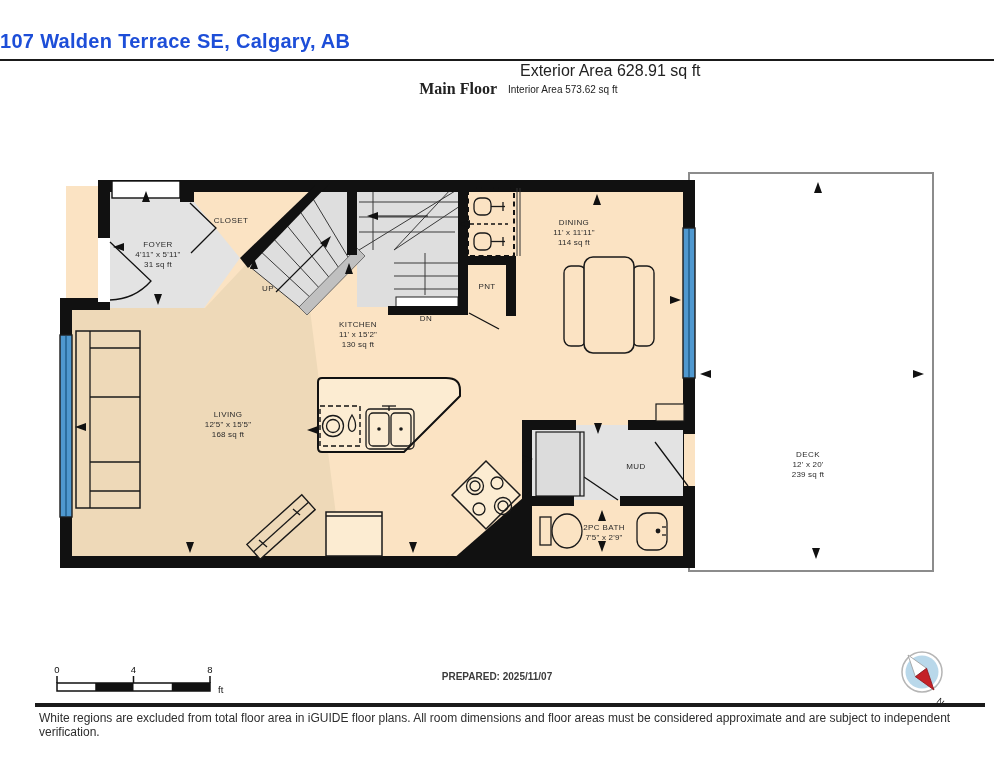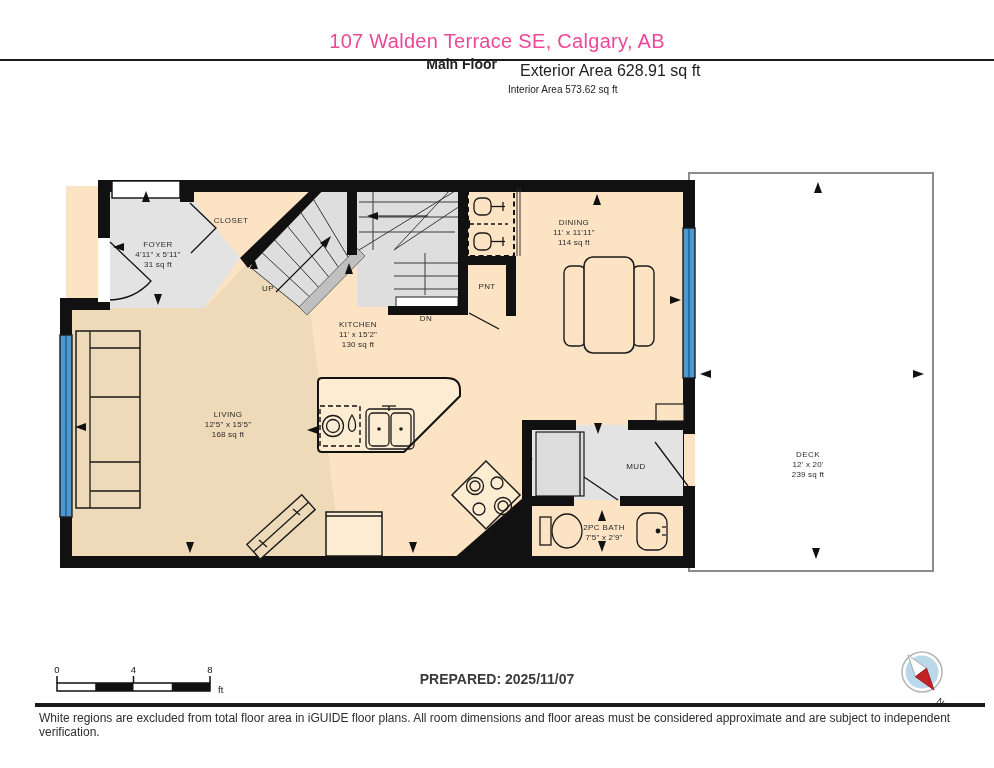--- a/index.html
+++ b/index.html
@@ -1,24 +1,24 @@
 <!DOCTYPE html>
 <html><head>
 <meta charset="utf-8">
 <style>
   html,body{margin:0;padding:0;background:#ffffff;}
   #page{position:relative;width:994px;height:768px;background:#ffffff;overflow:hidden;
         font-family:"Liberation Sans",sans-serif;}
   .abs{position:absolute;}
-  #title{top:30px;left:0;width:994px;text-align:center;font-size:20px;font-weight:normal;color:#ec4899;letter-spacing:.3px;}
+  #title{top:30px;left:0;width:994px;font-size:20px;font-weight:bold;color:#1d4ed8;letter-spacing:.3px;}
   #rule-top{top:59px;left:0;width:994px;height:2px;background:#1a1a1a;}
-  #floor-label{top:56px;left:0;width:497px;text-align:right;font-size:14px;font-weight:bold;color:#222;}
+  #floor-label{top:80px;left:0;width:497px;text-align:right;font-size:16px;font-weight:bold;color:#222;font-family:Liberation Serif, serif;}
   #ext-area{top:62px;left:508px;font-size:16px;color:#222;padding-left:12px;}
   #int-area{top:84px;left:508px;font-size:10px;color:#222;}
-  #prepared{top:671px;left:0;width:994px;text-align:center;font-size:14px;font-weight:bold;color:#3c3c3c;}
+  #prepared{top:671px;left:0;width:994px;text-align:center;font-size:10px;font-weight:bold;color:#3c3c3c;}
   #rule-bottom{top:703px;left:35px;width:950px;height:4px;background:#1a1a1a;}
   #disclaimer{top:711px;left:39px;width:920px;font-size:12px;color:#2e2e2e;}
   svg{position:absolute;top:0;left:0;}
   .lbl{font:8px "Liberation Sans",sans-serif;fill:#2b2b2b;letter-spacing:.4px;text-anchor:middle;}
   .lbl2{font:8px "Liberation Sans",sans-serif;fill:#2b2b2b;letter-spacing:.2px;text-anchor:middle;}
   .scale-num{font:9.5px "Liberation Sans",sans-serif;fill:#111;text-anchor:middle;}
   .thin{stroke:#1a1a1a;stroke-width:1.3;fill:none;}
   .furn{stroke:#1a1a1a;stroke-width:1.5;fill:#fcecd2;}
   .tread{stroke:#3a3a3a;stroke-width:1;fill:none;}
   .arrow{fill:#111;}

